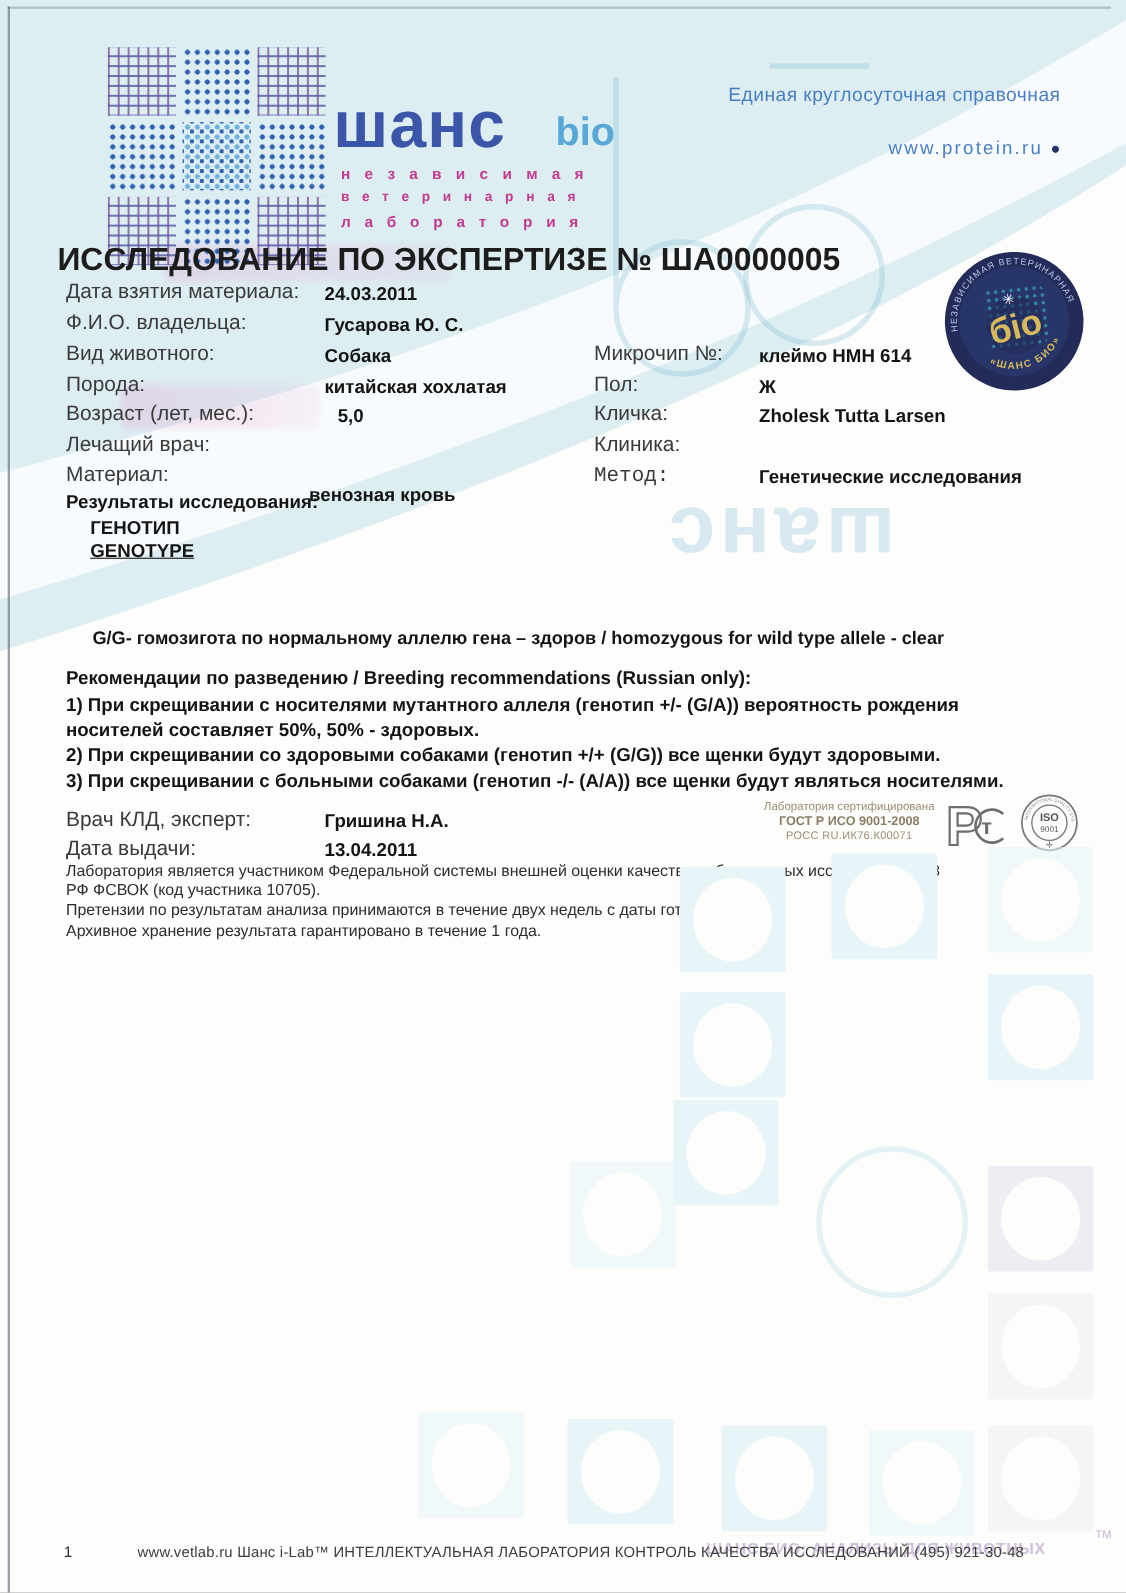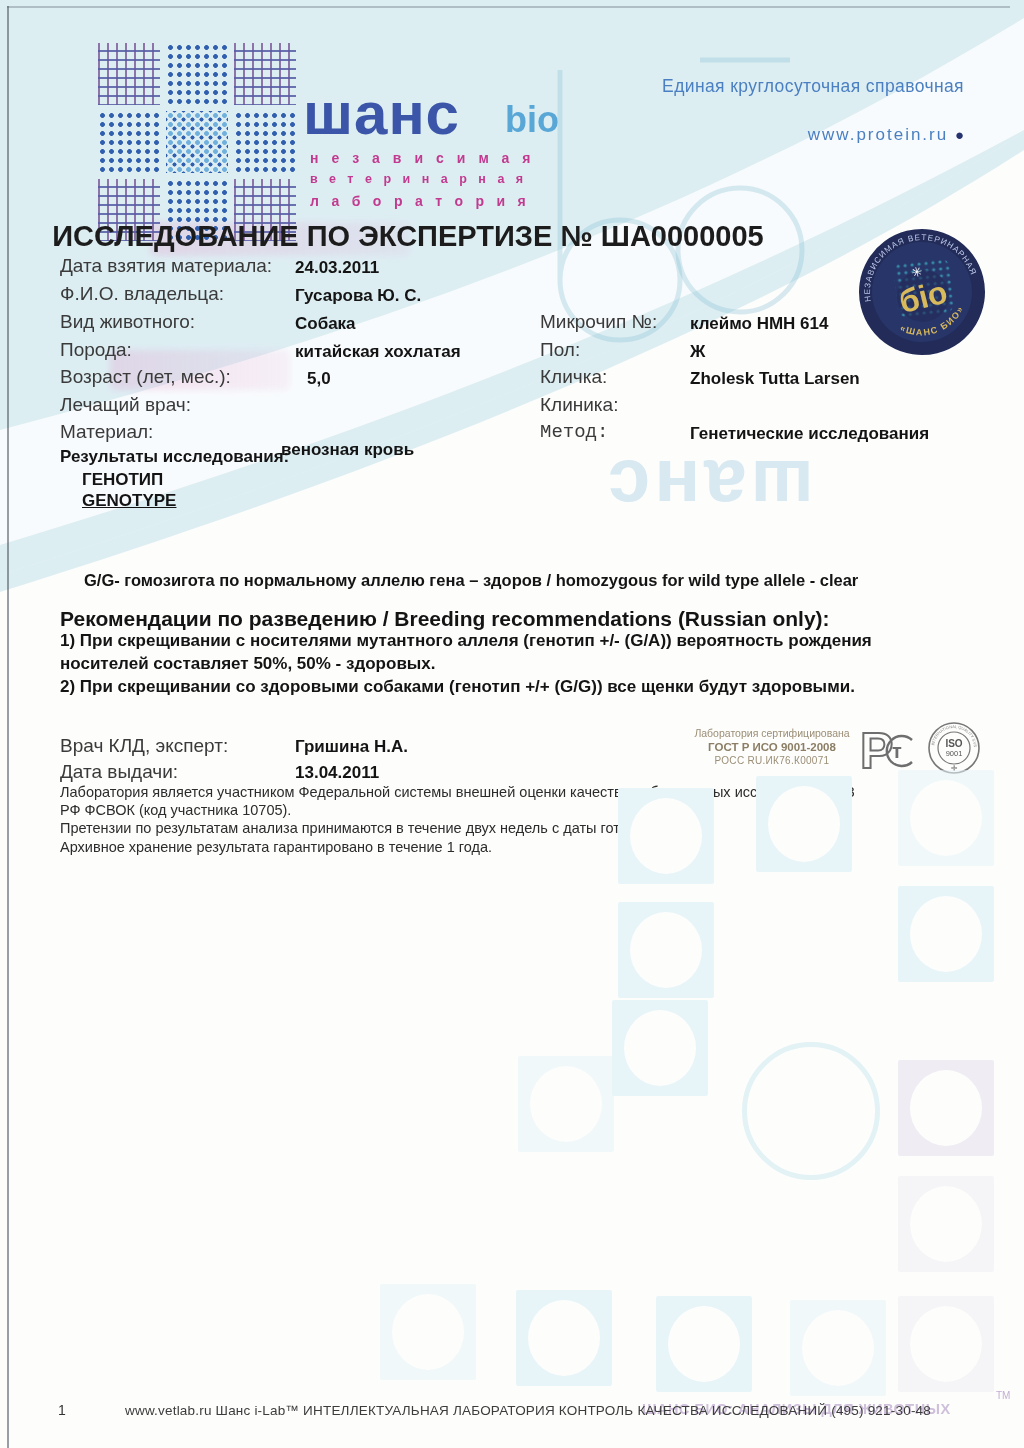--- a/index.html
+++ b/index.html
@@ -39,21 +39,21 @@
   
   .title{left:0;top:220px;width:816px;text-align:center;font-size:29px;font-weight:bold;color:#1c1c1c;}
   .lbl{font-size:19px;color:#3a3a3a;white-space:nowrap;}
   .val{font-size:17px;font-weight:bold;color:#141414;white-space:nowrap;}
   .bold17{font-size:17px;font-weight:bold;color:#141414;}
   .results-h{left:60px;top:447px;}
   .geno1{left:82px;top:470px;}
   .geno2{left:82px;top:491px;text-decoration:underline;}
   .pra{left:80px;top:527px;width:905px;font-size:16.5px;font-weight:bold;color:#141414;line-height:22px;}
   .gg{left:84px;top:571px;width:905px;font-size:16.5px;font-weight:bold;color:#141414;}
-  .rec-h{left:60px;top:607px;font-size:21px;font-weight:bold;color:#141414;}
+  .rec-h{left:60px;top:607px;font-size:17px;font-weight:bold;color:#141414;}
   .rec-items{left:60px;top:630px;width:880px;font-size:17px;font-weight:bold;color:#141414;line-height:22.5px;}
   .rec-items div{margin-bottom:0.5px;}
   .disc{left:60px;top:784px;width:800px;font-size:14.5px;color:#2c2c2c;line-height:17.5px;}
   .disc div{margin-bottom:1px;}
 
   
   .cert{left:686px;top:727px;width:172px;text-align:center;color:#9b8e76;}
   .cert .c1{font-size:10.5px;}
   .cert .c2{font-size:11.5px;font-weight:bold;color:#8b7e64;margin-top:2px;}
   .cert .c3{font-size:10px;margin-top:2px;letter-spacing:.3px;}
@@ -176,20 +176,21 @@
   <div class="abs bold17 geno1">ГЕНОТИП</div>
   <div class="abs bold17 geno2">GENOTYPE</div>
   <div class="abs gg">G/G- гомозигота по нормальному аллелю гена – здоров / homozygous for wild type allele - clear</div>
 
   <div class="abs ghost-brand">шанс</div>
 
   <div class="abs rec-h">Рекомендации по разведению / Breeding recommendations (Russian only):</div>
   <div class="abs rec-items">
     <div>1)  При скрещивании с носителями мутантного аллеля (генотип +/- (G/A)) вероятность рождения носителей составляет 50%, 50% - здоровых.</div>
     <div>2)  При скрещивании со здоровыми собаками (генотип +/+ (G/G)) все щенки будут здоровыми.</div>
+    <div>3)  При скрещивании с больными собаками (генотип -/- (А/А)) все щенки будут являться носителями.</div>
   </div>
 
   <div class="abs lbl" style="left:60px;top:735px;">Врач КЛД, эксперт:</div>
   <div class="abs val" style="left:295px;top:737px;">Гришина Н.А.</div>
   <div class="abs lbl" style="left:60px;top:761px;">Дата выдачи:</div>
   <div class="abs val" style="left:295px;top:763px;">13.04.2011</div>
 
   <div class="abs cert">
     <div class="c1">Лаборатория сертифицирована</div>
     <div class="c2">ГОСТ Р ИСО 9001-2008</div>

